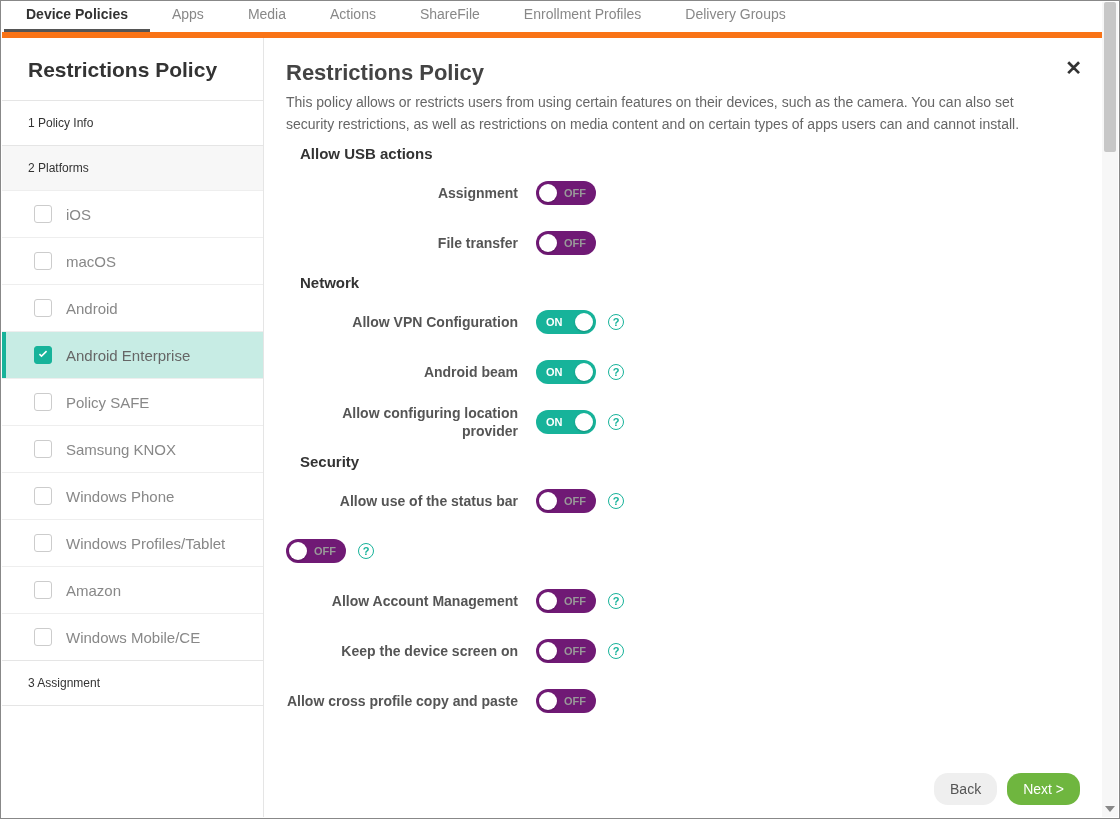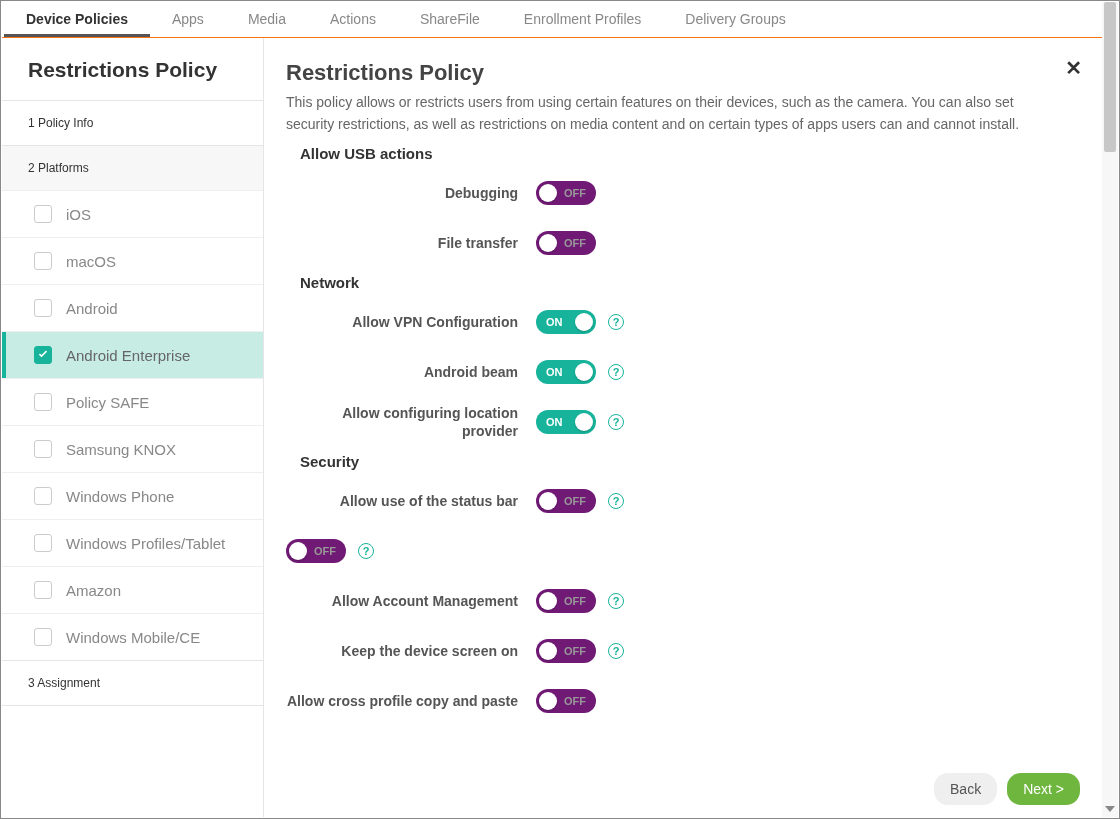--- a/index.html
+++ b/index.html
@@ -7,21 +7,21 @@
   body{background:#fff;color:#333;font-size:14px;}
   .frame{width:1120px;height:819px;border:1px solid #888;position:relative;overflow:hidden;}
   .scrollbar{position:absolute;top:1px;right:1px;bottom:1px;width:16px;background:#f7f7f7;}
   .scroll-thumb{position:absolute;top:0;left:2px;right:2px;height:150px;background:#c7c7c7;border-radius:2px;}
   .scroll-arrow{position:absolute;left:0;right:0;height:16px;display:flex;align-items:center;justify-content:center;}
   .scroll-arrow.dn{bottom:0;}
   .scroll-arrow svg{width:10px;height:10px;fill:#888;}
   .inner{position:absolute;top:1px;left:1px;right:17px;bottom:1px;background:#fff;}
 
   
-  .top-tabs{display:flex;height:36px;border-bottom:1px solid #f97316;align-items:flex-end;padding:0 2px;}
+  .top-tabs{display:flex;height:36px;border-bottom:6px solid #f97316;align-items:flex-end;padding:0 2px;}
   .top-tab{padding:0 22px;height:36px;line-height:36px;color:#888;font-size:14px;cursor:pointer;}
   .top-tab.active{color:#333;font-weight:600;border-bottom:3px solid #555;}
 
   
   .cols{display:flex;height:calc(100% - 36px);}
   .sidebar{width:262px;border-right:1px solid #e5e5e5;}
   .main{flex:1;position:relative;display:flex;flex-direction:column;}
 
   
   .side-title{padding:20px 26px 18px 26px;font-size:21px;font-weight:700;color:#333;}
@@ -140,21 +140,21 @@
       </div>
 
       <div class="main">
         <div class="close-btn">✕</div>
         <div class="main-body">
           <div class="page-title">Restrictions Policy</div>
           <div class="page-desc">This policy allows or restricts users from using certain features on their devices, such as the camera. You can also set security restrictions, as well as restrictions on media content and on certain types of apps users can and cannot install.</div>
           <div id="groups">
               <div class="group-hdr">Allow USB actions</div>
               <div class="row">
-                <div class="lbl">Debugging</div>
+                <div class="lbl">Assignment</div>
                 <div class="ctrl">
                   <div class="toggle off">
                     <span>OFF</span>
                     <div class="knob"></div>
                   </div>
                 </div>
               </div>
               <div class="row">
                 <div class="lbl">File transfer</div>
                 <div class="ctrl">

